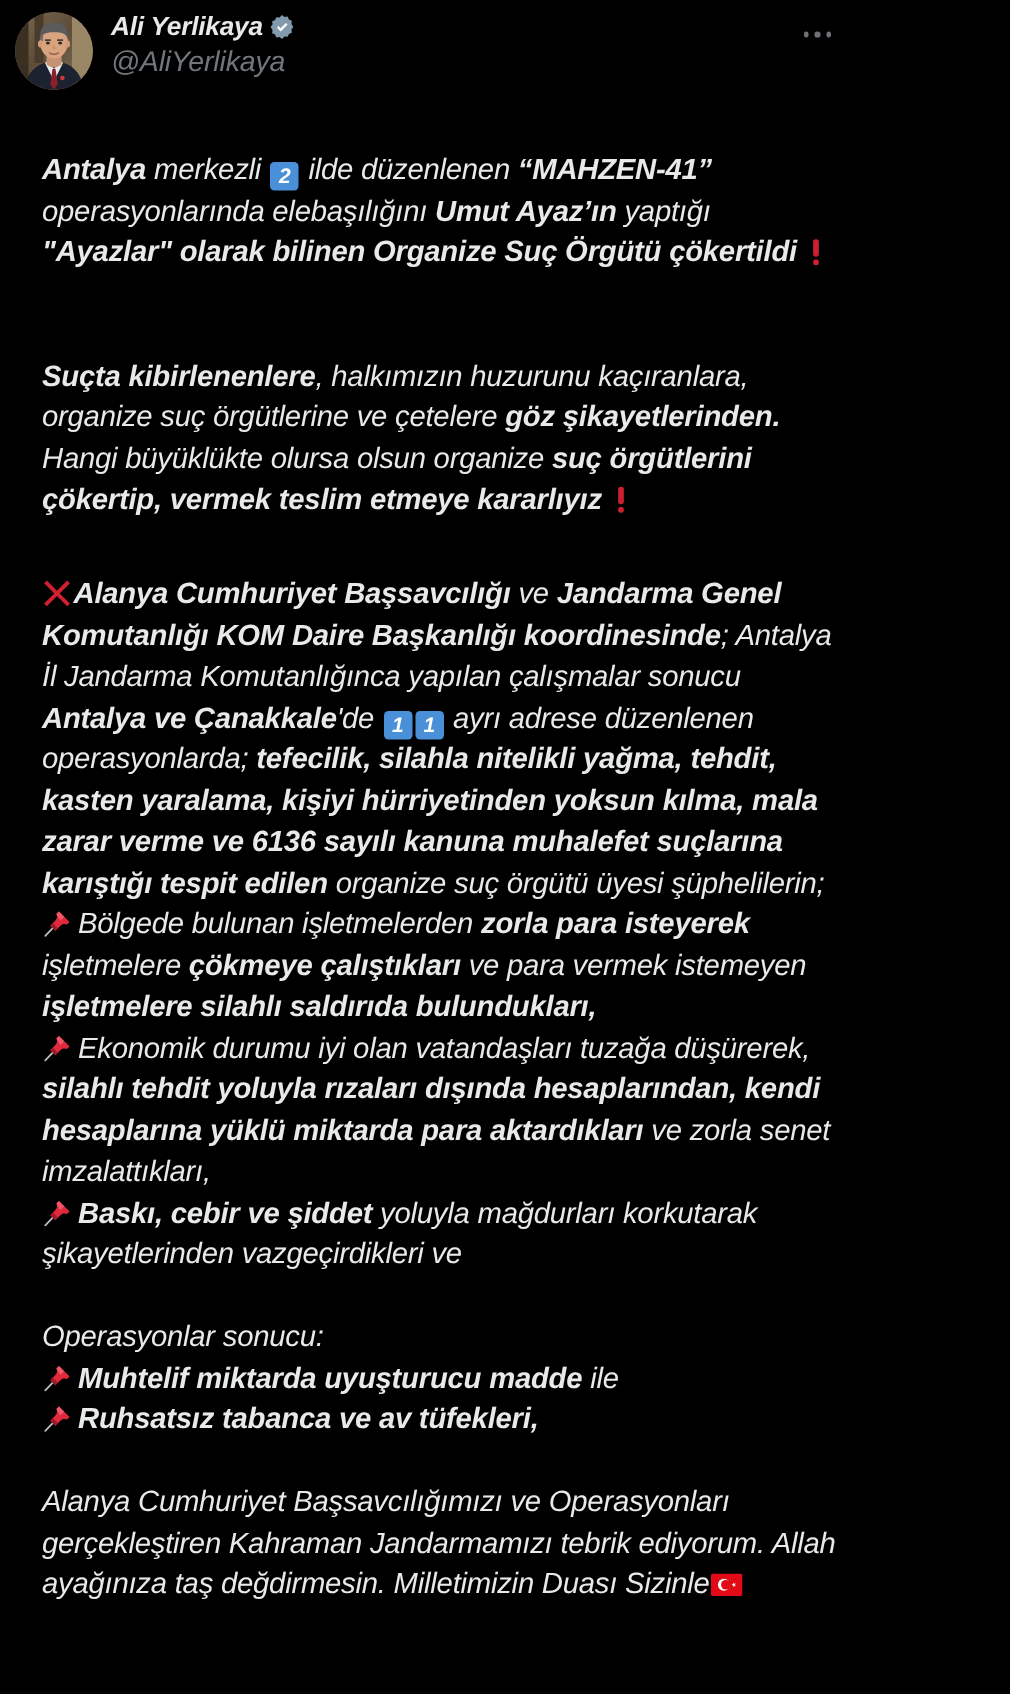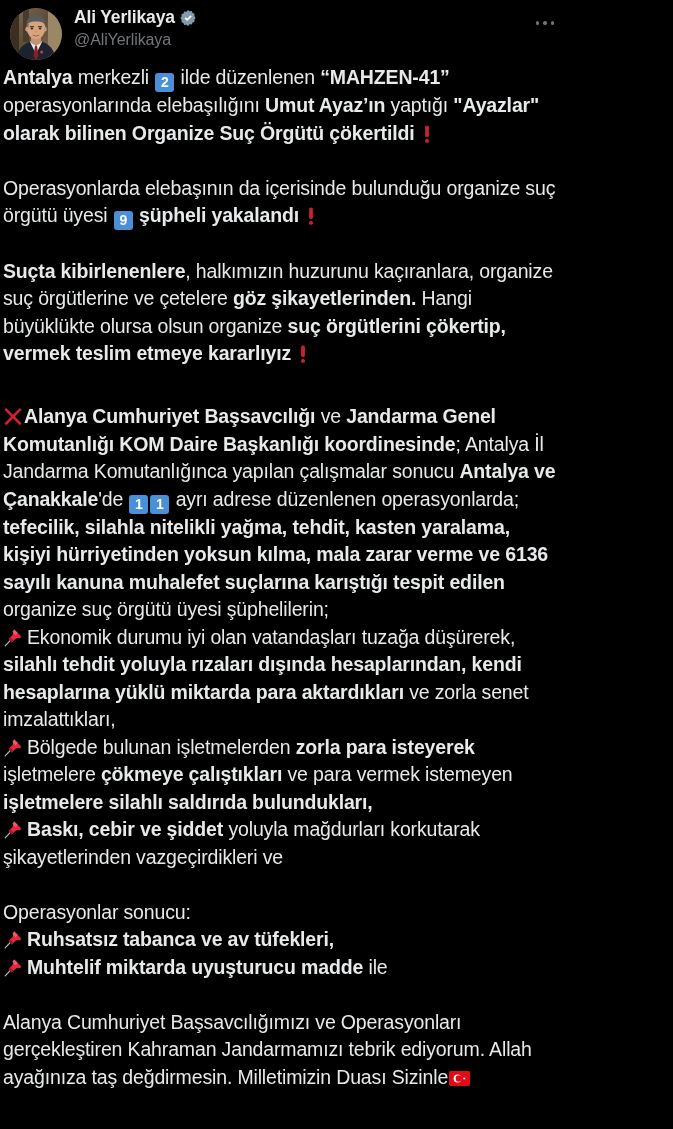--- a/index.html
+++ b/index.html
@@ -17,20 +17,21 @@
     -webkit-font-smoothing: antialiased;
   }
 
   .tweet {
     position: relative;
     width: 574px;
     min-height: 1129px;
     box-sizing: border-box;
     padding: 0;
     background: #000000;
+    font-style: italic;
   }
 
   
   .tweet-header {
     display: flex;
     align-items: flex-start;
     padding: 8px 12px 0 10px;
     height: 58px;
     box-sizing: border-box;
   }
@@ -67,21 +68,21 @@
     white-space: nowrap;
   }
   .verified-badge {
     margin-left: 4px;
     display: inline-flex;
     align-items: center;
   }
   .verified-badge svg { width: 18px; height: 18px; display:block; }
   .handle {
     margin-top: 3px;
-    font-size: 16px;
+    font-size: 19px;
     color: #71767b;
     letter-spacing: -0.1px;
     line-height: 1.25;
     white-space: nowrap;
   }
   .more-btn {
     flex: 0 0 auto;
     width: 34px;
     height: 22px;
     display: flex;
@@ -94,26 +95,27 @@
     width: 3.5px;
     height: 3.5px;
     background: #6e7276;
     border-radius: 50%;
     margin: 0 2px;
     display: inline-block;
   }
 
   
   .tweet-body {
-    padding: 6px 12px 10px 3px;
+    padding: 6px 12px 10px 28px;
     font-size: 19.5px;
     line-height: 27.5px;
     color: #e7e9ea;
     letter-spacing: -0.15px;
     word-wrap: break-word;
+    margin-top: 36px;
   }
   .para { margin: 0; padding: 0; }
   .spacer { height: 27.5px; }
   .spacer-sm { height: 8px; }
   b, strong { font-weight: bold; }
 
   
   .emoji {
     display: inline-block;
     vertical-align: -3px;
@@ -237,24 +239,20 @@
 
   <div class="tweet-body">
 
     <p class="para"><b>Antalya</b><span> merkezli </span><span class="emoji keycap">2</span><span> ilde düzenlenen </span><b>“MAHZEN-41”</b><span> operasyonlarında elebaşılığını </span><b>Umut Ayaz’ın</b><span> yaptığı </span><b>"Ayazlar" olarak bilinen Organize Suç Örgütü çökertildi</b><span> </span><span class="emoji excl"><svg viewBox="0 0 12 20">
             <rect x="4.1" y="1.5" width="3.8" height="11.6" rx="1.7" fill="#cc2030"></rect>
             <rect x="4.1" y="15" width="3.8" height="3.8" rx="1.5" fill="#cc2030"></rect>
           </svg></span></p>
 
     <div class="spacer"></div>
 
-    <p class="para"><span>Operasyonlarda elebaşının da içerisinde bulunduğu organize suç örgütü üyesi </span><span class="emoji keycap">9</span><span> </span><b>şüpheli yakalandı</b><span> </span><span class="emoji excl"><svg viewBox="0 0 12 20">
-            <rect x="4.1" y="1.5" width="3.8" height="11.6" rx="1.7" fill="#cc2030"></rect>
-            <rect x="4.1" y="15" width="3.8" height="3.8" rx="1.5" fill="#cc2030"></rect>
-          </svg></span></p>
 
     <div class="spacer"></div>
 
 
     <p class="para"><b>Suçta kibirlenenlere</b><span>, halkımızın huzurunu kaçıranlara, organize suç örgütlerine ve çetelere </span><b>göz şikayetlerinden.</b><span> Hangi büyüklükte olursa olsun organize </span><b>suç örgütlerini çökertip, vermek teslim etmeye kararlıyız</b><span> </span><span class="emoji excl"><svg viewBox="0 0 12 20">
             <rect x="4.1" y="1.5" width="3.8" height="11.6" rx="1.7" fill="#cc2030"></rect>
             <rect x="4.1" y="15" width="3.8" height="3.8" rx="1.5" fill="#cc2030"></rect>
           </svg></span></p>
 
     <div class="spacer"></div>
@@ -262,54 +260,54 @@
 
     <p class="para"><span class="emoji xmark"><svg viewBox="0 0 20 20">
             <path d="M3.2 2.0 L10 8.8 L16.8 2.0 L18.6 3.8 L11.8 10.6 L18.6 17.4 L16.8 19.2 L10 12.4 L3.2 19.2 L1.4 17.4 L8.2 10.6 L1.4 3.8 Z" fill="#d32030"></path>
           </svg></span><b>Alanya Cumhuriyet Başsavcılığı</b><span> ve </span><b>Jandarma Genel Komutanlığı KOM Daire Başkanlığı koordinesinde</b><span>; Antalya İl Jandarma Komutanlığınca yapılan çalışmalar sonucu </span><b>Antalya ve Çanakkale</b><span>'de </span><span class="emoji keycap">1</span><span class="emoji keycap">1</span><span> ayrı adrese düzenlenen operasyonlarda; </span><b>tefecilik, silahla nitelikli yağma, tehdit, kasten yaralama, kişiyi hürriyetinden yoksun kılma, mala zarar verme ve  6136 sayılı kanuna muhalefet suçlarına karıştığı tespit edilen</b><span> organize suç örgütü üyesi şüphelilerin;</span></p>
 
     <p class="para"><span class="emoji pin"><svg viewBox="0 0 20 20">
             <path d="M2.2 17.9 L7.6 12.2" stroke="#b8bdc2" stroke-width="1.2" stroke-linecap="round"></path>
             <path d="M11.3 1.6 L18.4 8.7 L16.6 10.4 C15.1 9.6 13.5 9.9 12.3 11.1 L8.9 14.5 L5.5 11.1 L8.9 7.7 C10.1 6.5 10.4 4.9 9.6 3.4 Z" fill="#e0293d"></path>
             <path d="M11.3 1.6 L14.8 5.1 L12.3 7.6 C11.2 6.2 10.3 4.6 9.6 3.4 Z" fill="#f0586a"></path>
             <path d="M8.9 14.5 L5.5 11.1 L7.2 9.4 L10.6 12.8 Z" fill="#9c1a2a"></path>
+          </svg></span><span>Bölgede bulunan işletmelerden </span><b>zorla para isteyerek</b><span> işletmelere </span><b>çökmeye çalıştıkları</b><span> ve para vermek istemeyen </span><b>işletmelere silahlı saldırıda bulundukları,</b></p>
+
+    <p class="para"><span class="emoji pin"><svg viewBox="0 0 20 20">
+            <path d="M2.2 17.9 L7.6 12.2" stroke="#b8bdc2" stroke-width="1.2" stroke-linecap="round"></path>
+            <path d="M11.3 1.6 L18.4 8.7 L16.6 10.4 C15.1 9.6 13.5 9.9 12.3 11.1 L8.9 14.5 L5.5 11.1 L8.9 7.7 C10.1 6.5 10.4 4.9 9.6 3.4 Z" fill="#e0293d"></path>
+            <path d="M11.3 1.6 L14.8 5.1 L12.3 7.6 C11.2 6.2 10.3 4.6 9.6 3.4 Z" fill="#f0586a"></path>
+            <path d="M8.9 14.5 L5.5 11.1 L7.2 9.4 L10.6 12.8 Z" fill="#9c1a2a"></path>
           </svg></span><span>Ekonomik durumu iyi olan vatandaşları tuzağa düşürerek, </span><b>silahlı tehdit yoluyla rızaları dışında hesaplarından, kendi hesaplarına yüklü miktarda para aktardıkları</b><span> ve zorla senet imzalattıkları,</span></p>
 
     <p class="para"><span class="emoji pin"><svg viewBox="0 0 20 20">
             <path d="M2.2 17.9 L7.6 12.2" stroke="#b8bdc2" stroke-width="1.2" stroke-linecap="round"></path>
             <path d="M11.3 1.6 L18.4 8.7 L16.6 10.4 C15.1 9.6 13.5 9.9 12.3 11.1 L8.9 14.5 L5.5 11.1 L8.9 7.7 C10.1 6.5 10.4 4.9 9.6 3.4 Z" fill="#e0293d"></path>
             <path d="M11.3 1.6 L14.8 5.1 L12.3 7.6 C11.2 6.2 10.3 4.6 9.6 3.4 Z" fill="#f0586a"></path>
             <path d="M8.9 14.5 L5.5 11.1 L7.2 9.4 L10.6 12.8 Z" fill="#9c1a2a"></path>
-          </svg></span><span>Bölgede bulunan işletmelerden </span><b>zorla para isteyerek</b><span> işletmelere </span><b>çökmeye çalıştıkları</b><span> ve para vermek istemeyen </span><b>işletmelere silahlı saldırıda bulundukları,</b></p>
-
-    <p class="para"><span class="emoji pin"><svg viewBox="0 0 20 20">
-            <path d="M2.2 17.9 L7.6 12.2" stroke="#b8bdc2" stroke-width="1.2" stroke-linecap="round"></path>
-            <path d="M11.3 1.6 L18.4 8.7 L16.6 10.4 C15.1 9.6 13.5 9.9 12.3 11.1 L8.9 14.5 L5.5 11.1 L8.9 7.7 C10.1 6.5 10.4 4.9 9.6 3.4 Z" fill="#e0293d"></path>
-            <path d="M11.3 1.6 L14.8 5.1 L12.3 7.6 C11.2 6.2 10.3 4.6 9.6 3.4 Z" fill="#f0586a"></path>
-            <path d="M8.9 14.5 L5.5 11.1 L7.2 9.4 L10.6 12.8 Z" fill="#9c1a2a"></path>
           </svg></span><b>Baskı, cebir ve şiddet</b><span> yoluyla mağdurları korkutarak şikayetlerinden vazgeçirdikleri ve</span></p>
 
 
     <div class="spacer"></div>
 
     <p class="para"><span>Operasyonlar sonucu:</span></p>
 
     <p class="para"><span class="emoji pin"><svg viewBox="0 0 20 20">
             <path d="M2.2 17.9 L7.6 12.2" stroke="#b8bdc2" stroke-width="1.2" stroke-linecap="round"></path>
             <path d="M11.3 1.6 L18.4 8.7 L16.6 10.4 C15.1 9.6 13.5 9.9 12.3 11.1 L8.9 14.5 L5.5 11.1 L8.9 7.7 C10.1 6.5 10.4 4.9 9.6 3.4 Z" fill="#e0293d"></path>
             <path d="M11.3 1.6 L14.8 5.1 L12.3 7.6 C11.2 6.2 10.3 4.6 9.6 3.4 Z" fill="#f0586a"></path>
             <path d="M8.9 14.5 L5.5 11.1 L7.2 9.4 L10.6 12.8 Z" fill="#9c1a2a"></path>
+          </svg></span><b>Muhtelif miktarda uyuşturucu madde</b><span> ile</span></p>
+
+    <p class="para"><span class="emoji pin"><svg viewBox="0 0 20 20">
+            <path d="M2.2 17.9 L7.6 12.2" stroke="#b8bdc2" stroke-width="1.2" stroke-linecap="round"></path>
+            <path d="M11.3 1.6 L18.4 8.7 L16.6 10.4 C15.1 9.6 13.5 9.9 12.3 11.1 L8.9 14.5 L5.5 11.1 L8.9 7.7 C10.1 6.5 10.4 4.9 9.6 3.4 Z" fill="#e0293d"></path>
+            <path d="M11.3 1.6 L14.8 5.1 L12.3 7.6 C11.2 6.2 10.3 4.6 9.6 3.4 Z" fill="#f0586a"></path>
+            <path d="M8.9 14.5 L5.5 11.1 L7.2 9.4 L10.6 12.8 Z" fill="#9c1a2a"></path>
           </svg></span><b>Ruhsatsız tabanca ve av tüfekleri,</b></p>
-
-    <p class="para"><span class="emoji pin"><svg viewBox="0 0 20 20">
-            <path d="M2.2 17.9 L7.6 12.2" stroke="#b8bdc2" stroke-width="1.2" stroke-linecap="round"></path>
-            <path d="M11.3 1.6 L18.4 8.7 L16.6 10.4 C15.1 9.6 13.5 9.9 12.3 11.1 L8.9 14.5 L5.5 11.1 L8.9 7.7 C10.1 6.5 10.4 4.9 9.6 3.4 Z" fill="#e0293d"></path>
-            <path d="M11.3 1.6 L14.8 5.1 L12.3 7.6 C11.2 6.2 10.3 4.6 9.6 3.4 Z" fill="#f0586a"></path>
-            <path d="M8.9 14.5 L5.5 11.1 L7.2 9.4 L10.6 12.8 Z" fill="#9c1a2a"></path>
-          </svg></span><b>Muhtelif miktarda uyuşturucu madde</b><span> ile</span></p>
 
 
     <div class="spacer"></div>
 
     <p class="para"><span>Alanya Cumhuriyet Başsavcılığımızı ve Operasyonları gerçekleştiren Kahraman Jandarmamızı tebrik ediyorum. Allah ayağınıza taş değdirmesin. Milletimizin Duası Sizinle</span><span class="emoji flag"><svg viewBox="0 0 21 15">
             <rect width="21" height="15" rx="1.4" fill="#e30a17"></rect>
             <circle cx="8.6" cy="7.5" r="4.0" fill="#ffffff"></circle>
             <circle cx="9.9" cy="7.5" r="3.2" fill="#e30a17"></circle>
             <path d="M13.6 7.5 L16.6 6.52 L14.75 9.1 L14.73 5.95 L16.58 8.5 Z" fill="#ffffff"></path>
           </svg></span></p>

